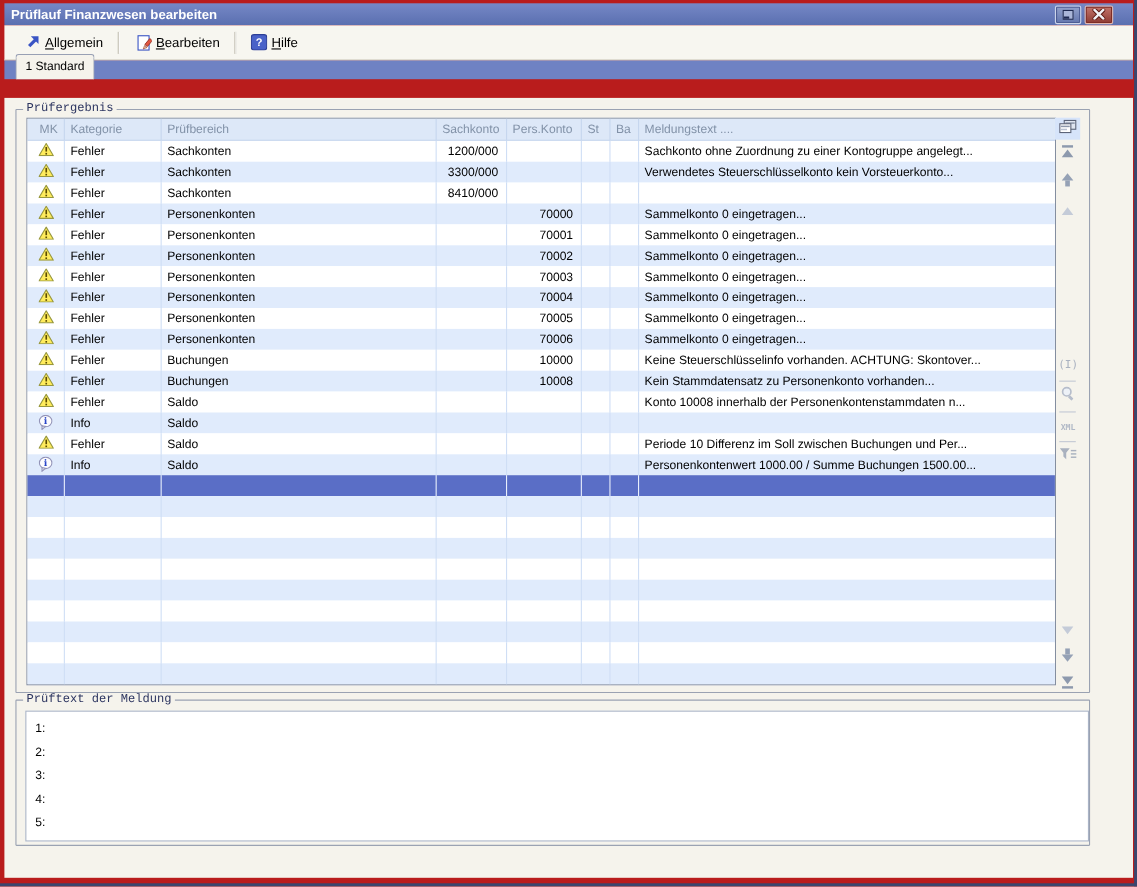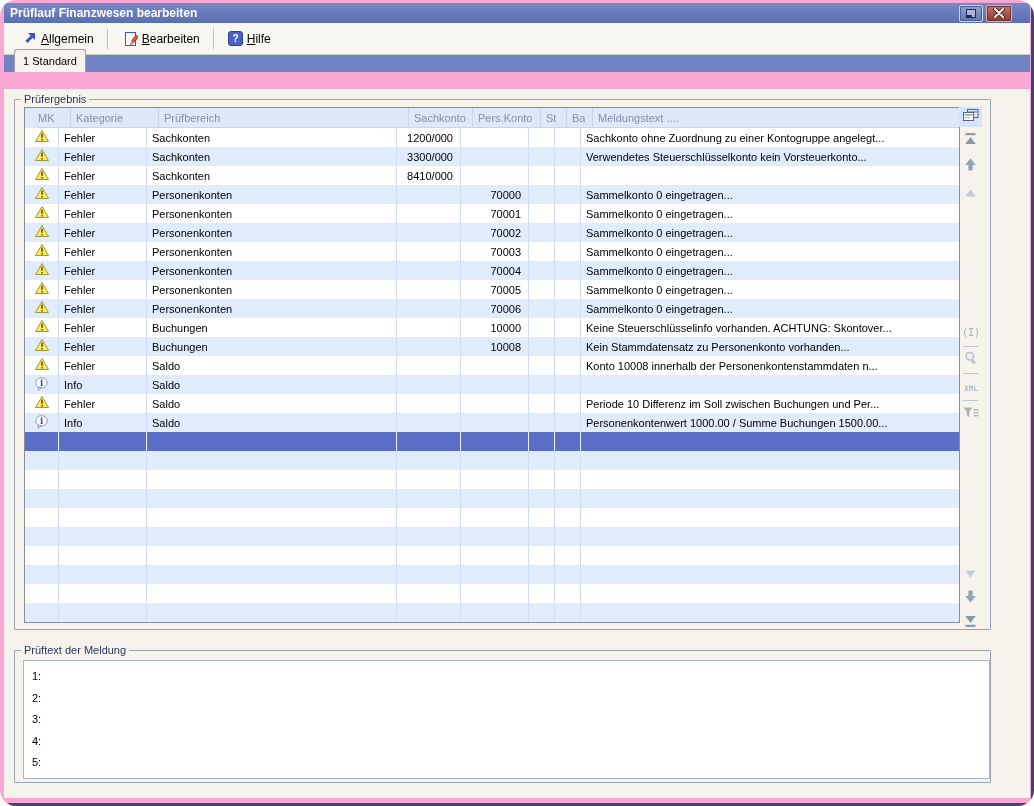--- a/index.html
+++ b/index.html
@@ -1,17 +1,17 @@
 <!DOCTYPE html>
 <html><head>
 <meta charset="utf-8">
 <style>
   html,body{margin:0;padding:0;background:#fff;}
   body{width:1034px;height:806px;position:relative;font-family:"Liberation Sans",sans-serif;overflow:hidden;}
-  .window{position:absolute;inset:0;background:#f9a8d4;border-radius:16px;overflow:hidden;}
+  .window{position:absolute;inset:0;background:#b91c1c;border-radius:0;overflow:hidden;}
   .edge-r{position:absolute;top:0;right:0;width:3px;height:100%;background:#3a466e;}
   .edge-b{position:absolute;left:0;bottom:0;width:100%;height:3px;background:#3a466e;}
 
   
   .titlebar{position:absolute;left:4px;top:3px;right:4px;height:20px;
     background:linear-gradient(#7688c6,#5a6fb0);color:#fff;font-size:12px;font-weight:bold;line-height:20px;}
   .titlebar .title{padding-left:6px;}
   .cap-box{position:absolute;right:18px;top:2px;display:flex;gap:3px;}
   .cap-btn{width:22px;height:15px;border:1px solid #ccd5ea;border-radius:2px;
     background:linear-gradient(#93a2cc,#6376ae);box-shadow:inset 0 0 0 1px #4c5c94;position:relative;}
@@ -30,29 +30,29 @@
   
   .tabstrip{position:absolute;left:4px;top:55px;right:4px;height:17px;background:#6f82c3;}
   .tab{position:absolute;left:10px;bottom:0;width:70px;height:22px;background:#f5f3ec;
     border:1px solid #98a0b4;border-bottom:none;border-radius:3px 3px 0 0;
     font-size:11px;text-align:center;line-height:22px;color:#000;}
 
   
   .content{position:absolute;left:4px;top:89px;right:4px;bottom:8px;background:#f5f3ec;}
   .groupbox{position:absolute;border:1px solid #9aa2b2;border-radius:1px;}
   .gb1{left:10px;top:10px;width:975px;height:529px;}
-  .gb2{left:10px;top:561px;width:975px;height:131px;}
-  .gb-label{position:absolute;top:-7px;left:6px;background:#f5f3ec;padding:0 3px;font-size:11px;color:#2c3560;}
+  .gb2{left:10px;top:547px;width:975px;height:131px;}
+  .gb-label{position:absolute;top:-7px;left:6px;background:#f5f3ec;padding:0 3px;font-size:11px;color:#2c3560;font-family:Liberation Mono, monospace;}
 
   
   .grid{position:absolute;left:9px;top:7px;width:934px;border:1px solid #848ea0;background:#fff;}
   .ghead{display:flex;height:20px;background:#dde8f8;color:#8292a8;}
   .hcell{box-sizing:border-box;font-size:11px;padding:4px 4px 0 5px;border-right:1px solid #c6d6ee;
     border-bottom:1px solid #c6d6ee;white-space:nowrap;overflow:hidden;}
-  .ghead .c0{padding-left:1px;text-align:left;margin-left:12px;}
+  .ghead .c0{padding-left:11px;text-align:left;}
   .trow{display:flex;height:19px;background:#fff;}
   .trow.alt{background:#e0ebfc;}
   .trow.selected{background:#5a6ec6;}
   .tcell{box-sizing:border-box;font-size:11px;padding:4px 4px 0 5px;border-right:1px solid #cfdef5;
     white-space:nowrap;overflow:hidden;color:#000;}
   .selected .tcell{border-right-color:#e9effc;}
   .c0{width:34px;}
   .tcell.c0{padding:2px 0 0 0;text-align:center;}
   .c1{width:88px;}
   .c2{width:250px;}

